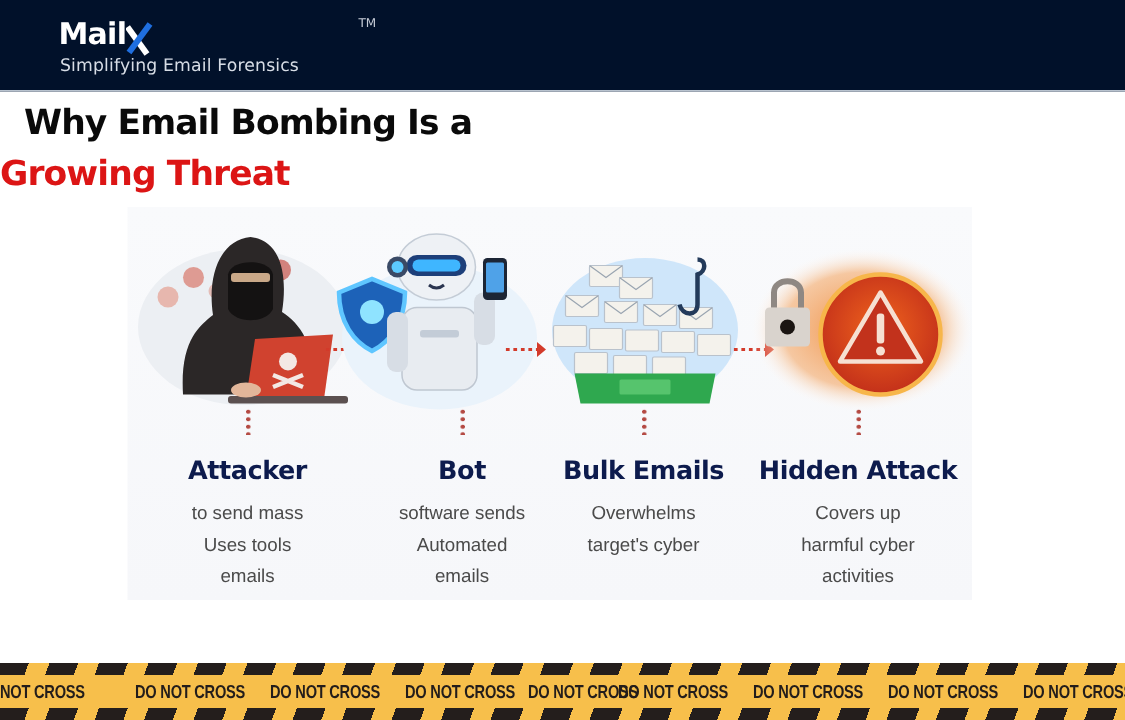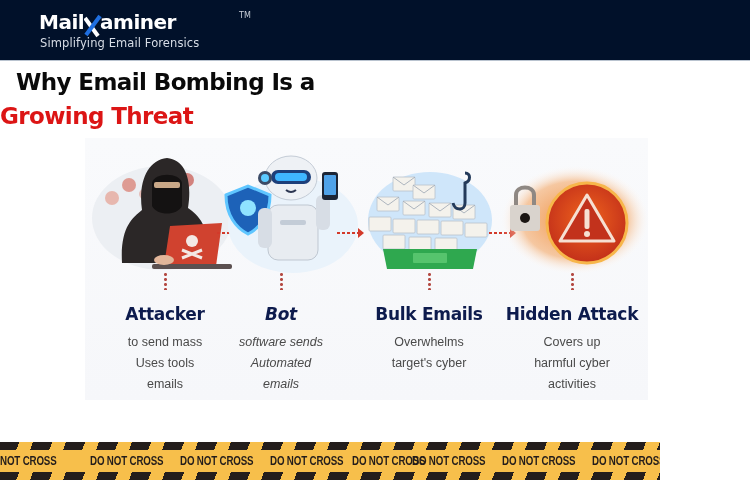--- a/index.html
+++ b/index.html
@@ -72,21 +72,21 @@
     display: flex; align-items: center;
   }
   .arrow .dash {
     width: 22px; height: 2px;
     background: radial-gradient(circle, #d33a2a 1.2px, transparent 1.5px) 0 0/5px 2px repeat-x;
   }
   .arrow .head { width: 0; height: 0; border-left: 6px solid #d33a2a; border-top: 5px solid transparent; border-bottom: 5px solid transparent; }
 
   
   .tape {
-    position: absolute; left: 0; top: 442px; width: 660px; height: 38px;
+    position: absolute; left: 0; top: 442px; width: 750px; height: 38px;
     background: #f7bf4b; overflow: hidden;
   }
   .tape .stripes-top, .tape .stripes-bot {
     position: absolute; left: 0; width: 760px; height: 8px;
     background: repeating-linear-gradient(110deg, #241e1c 0 18px, transparent 18px 31px);
   }
   .tape .stripes-top { top: 0; }
   .tape .stripes-bot { bottom: 0; }
   .tape .words {
     position: absolute; top: 12px; left: 0; white-space: nowrap; display: flex;
@@ -103,21 +103,20 @@
 <div class="header">
   <div class="brand">
     <div class="brand-name">
       <span>Mail</span>
       <span class="x">
         <svg width="18" height="24" viewBox="0 0 18 24">
           <path d="M1 4 L14 22" stroke="#ffffff" stroke-width="4" fill="none"></path>
           <path d="M2 21 L16 2" stroke="#1f6fe0" stroke-width="4" fill="none"></path>
         </svg>
       </span>
-      <span>aminer</span>
     </div>
     <span class="tm">TM</span>
   </div>
   <div class="tagline">Simplifying Email Forensics</div>
 </div>
 
 <div class="title-line1">Why Email Bombing Is a</div>
 <div class="title-line2">Growing Threat</div>
 
 <div class="panel"></div>
@@ -245,21 +244,21 @@
 <div class="step" style="left:103px; width:124px;">
   <div class="dots"></div>
   <div class="label">Attacker</div>
   <div class="desc">
     <div>to send mass</div>
     <div>Uses tools</div>
     <div>emails</div>
   </div>
 </div>
 
-<div class="step" style="left:221px; width:120px;font-style:italic;">
+<div class="step" style="left:248px; width:120px;">
   <div class="dots"></div>
   <div class="label">Bot</div>
   <div class="desc">
     <div>software sends</div>
     <div>Automated</div>
     <div>emails</div>
   </div>
 </div>
 
 <div class="step" style="left:366px; width:126px;">

